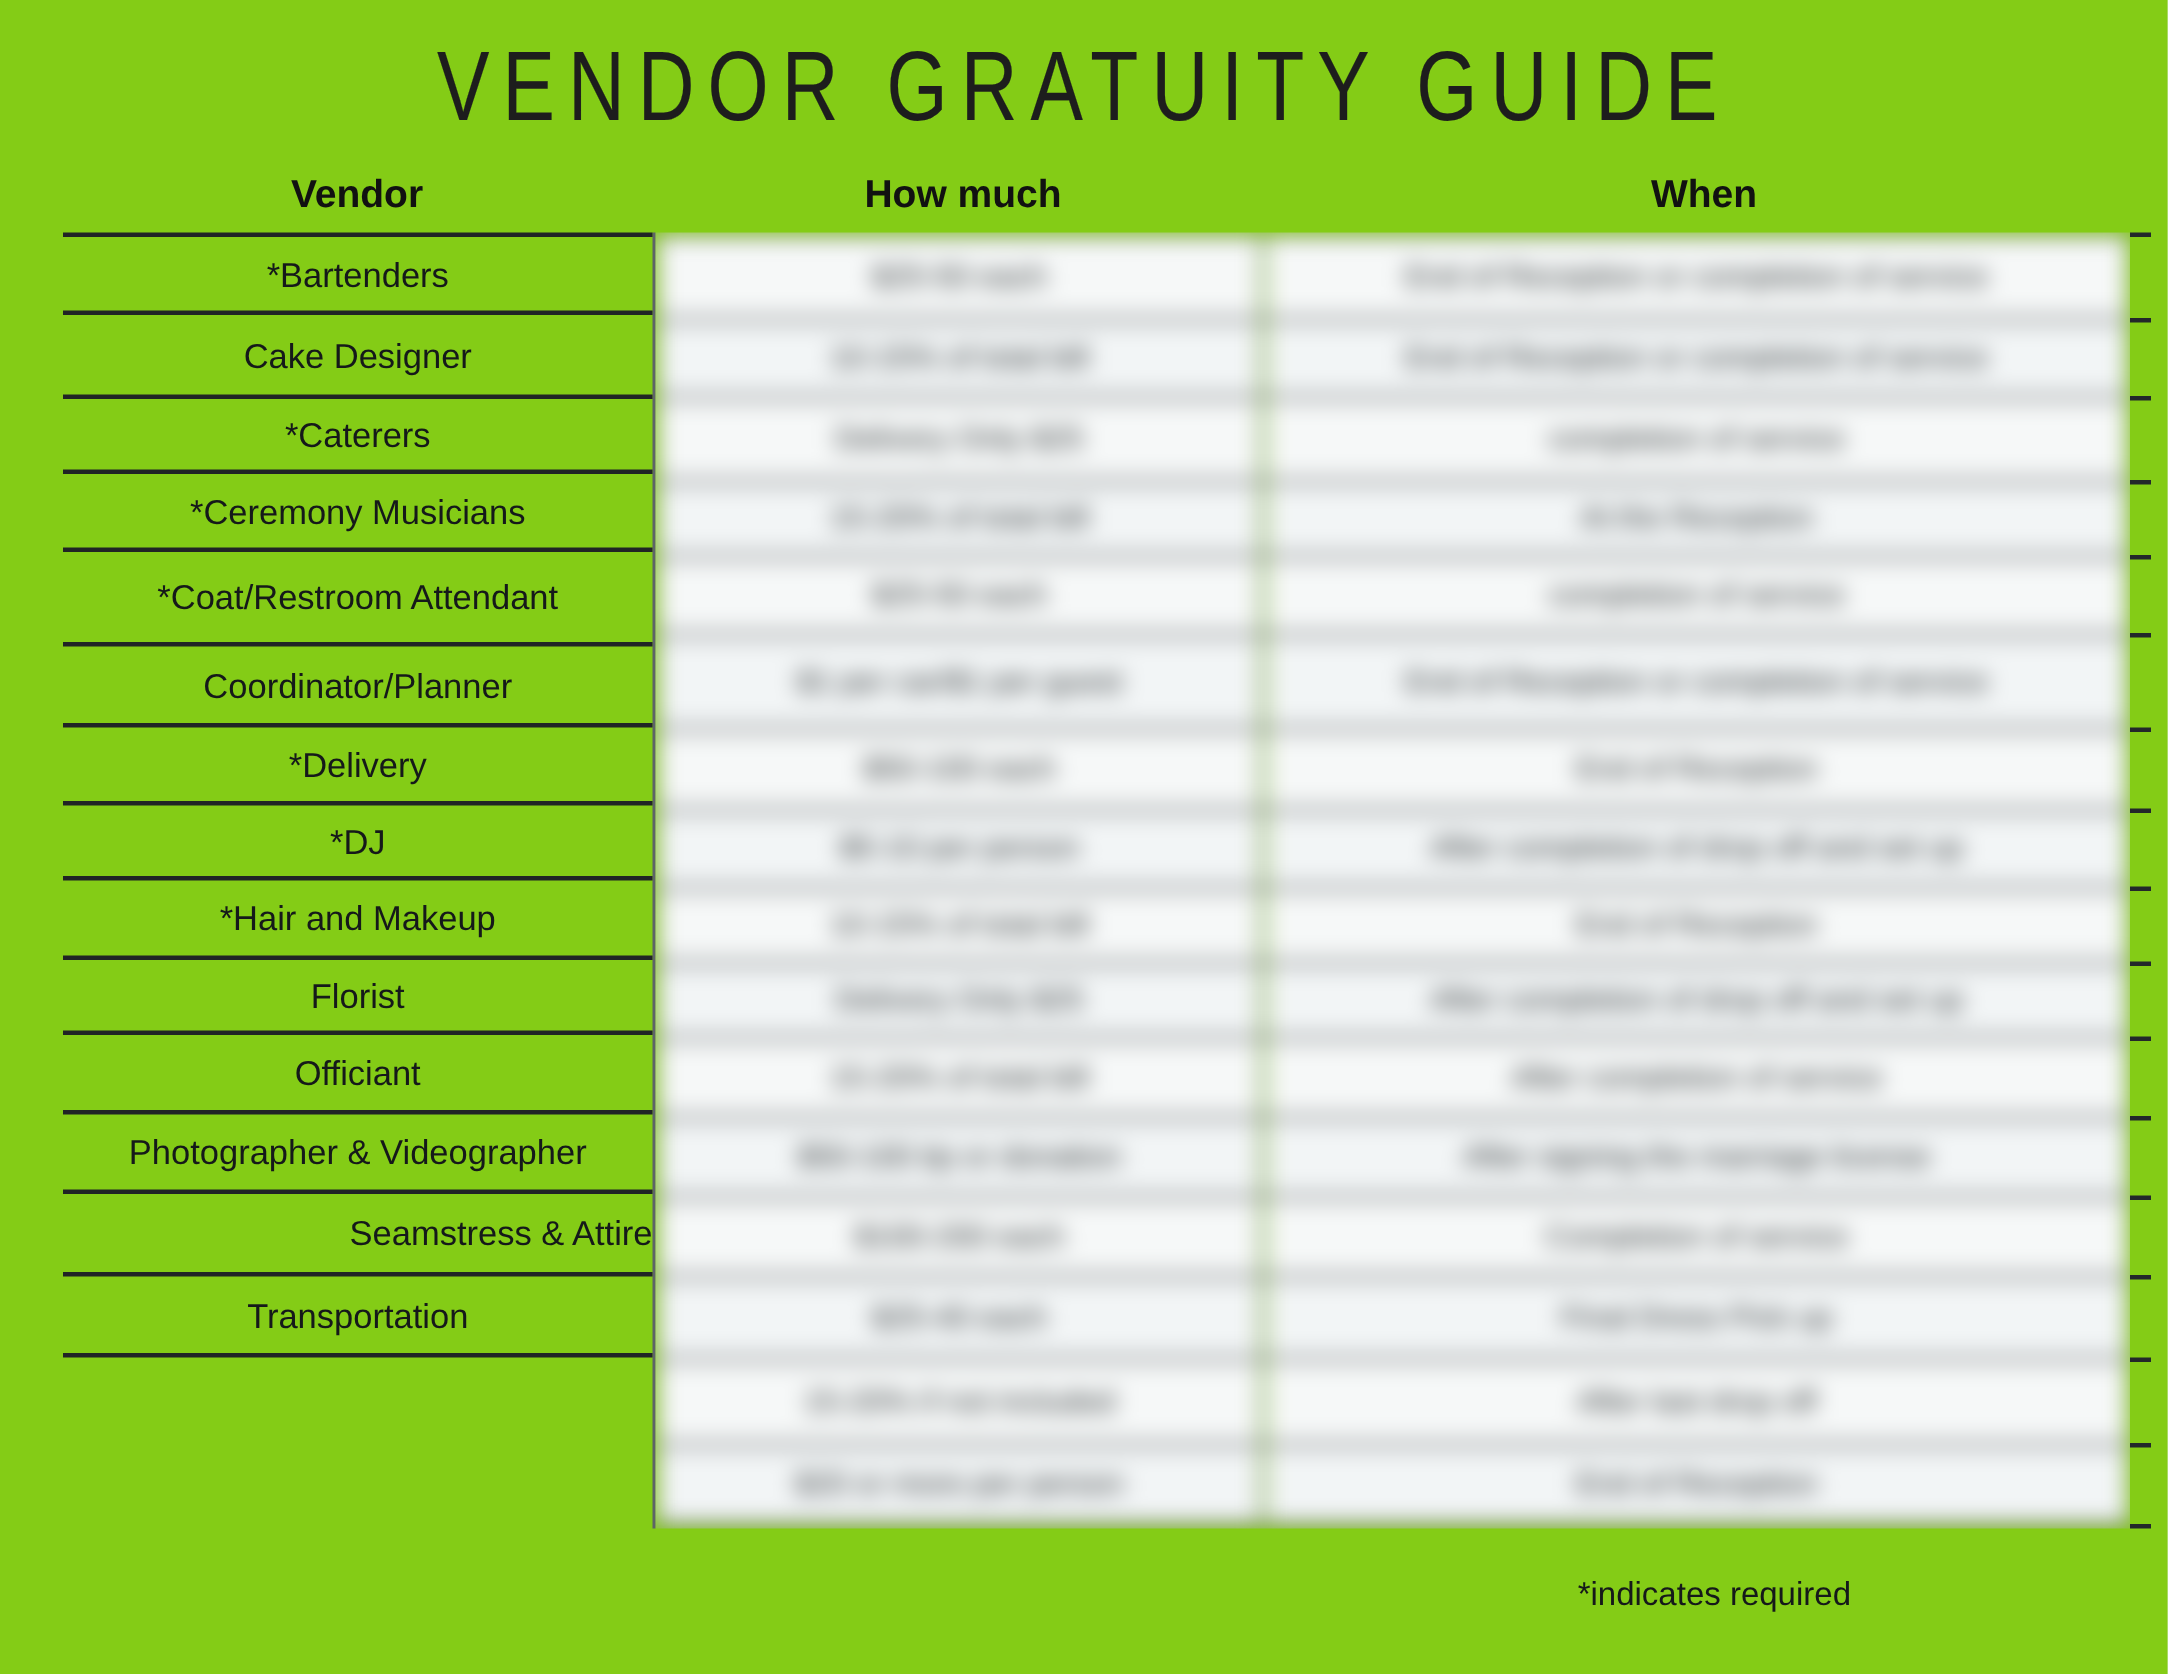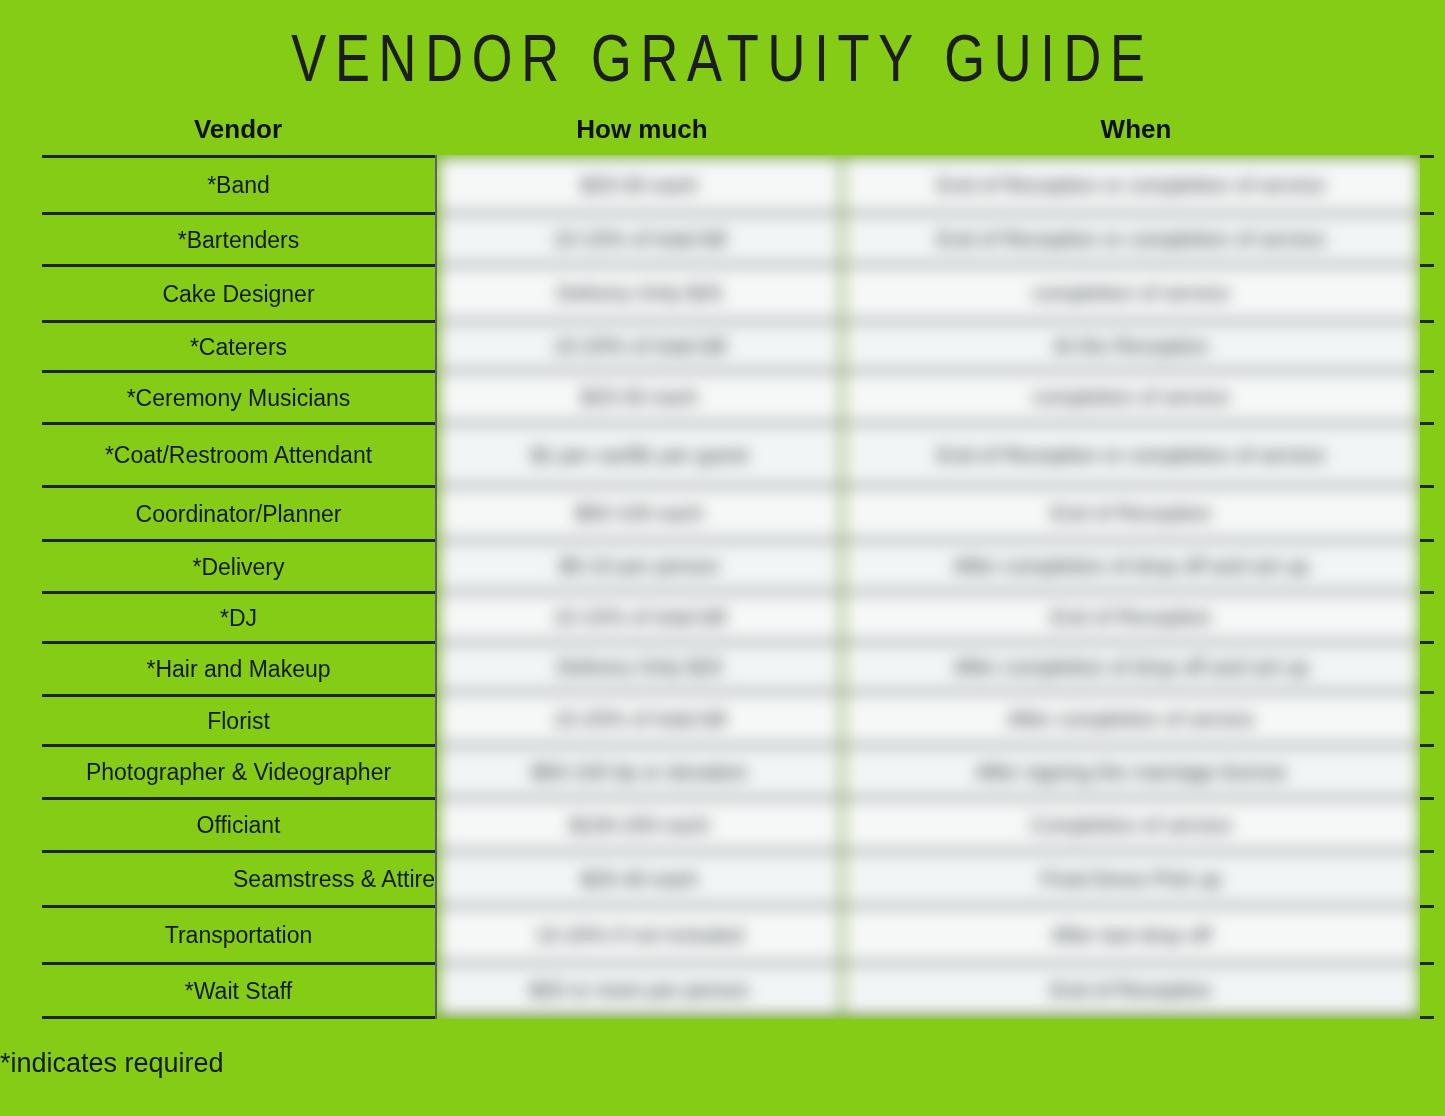--- a/index.html
+++ b/index.html
@@ -168,45 +168,42 @@
     height: 3px;
     background: #23282a;
   }
 
   
   .footer {
     position: absolute;
     left: 0;
     top: 1046px;
     width: 1234px;
-    text-align: left;
-    font-size: 27px;
+    text-align: right;
+    font-size: 22px;
     color: #15191a;
     line-height: 34px;
   }
 </style>
 </head>
 <body>
 
 <div class="page">
 
   <div class="title">VENDOR GRATUITY GUIDE</div>
 
   <div class="headers">
     <div class="hdr hdr-vendor">Vendor</div>
     <div class="hdr hdr-howmuch">How much</div>
     <div class="hdr hdr-when">When</div>
   </div>
 
   <div class="table">
 
     <div class="col-vendor" id="col-vendor">
-        <div class="vrow" style="height: 57px;">
-          <span class="vlabel">*Band</span>
-        </div>
         <div class="vrow" style="height: 52px;">
           <span class="vlabel">*Bartenders</span>
         </div>
         <div class="vrow" style="height: 56px;">
           <span class="vlabel">Cake Designer</span>
         </div>
         <div class="vrow" style="height: 50px;">
           <span class="vlabel">*Caterers</span>
         </div>
         <div class="vrow" style="height: 52px;">
@@ -224,33 +221,30 @@
         <div class="vrow" style="height: 50px;">
           <span class="vlabel">*DJ</span>
         </div>
         <div class="vrow" style="height: 53px;">
           <span class="vlabel">*Hair and Makeup</span>
         </div>
         <div class="vrow" style="height: 50px;">
           <span class="vlabel">Florist</span>
         </div>
         <div class="vrow" style="height: 53px;">
+          <span class="vlabel">Officiant</span>
+        </div>
+        <div class="vrow" style="height: 53px;">
           <span class="vlabel">Photographer &amp; Videographer</span>
-        </div>
-        <div class="vrow" style="height: 53px;">
-          <span class="vlabel">Officiant</span>
         </div>
         <div class="vrow" style="height: 55px; justify-content: flex-end;">
           <span class="vlabel">Seamstress &amp; Attire</span>
         </div>
         <div class="vrow" style="height: 57px;">
           <span class="vlabel">Transportation</span>
-        </div>
-        <div class="vrow" style="height: 57px;">
-          <span class="vlabel">*Wait Staff</span>
         </div>
       </div>
 
     <div class="blur-wrap">
       <div class="blur-inner">
         <div class="bcol bcol-howmuch" id="col-howmuch">
             <div class="brow" style="height: 57px;">
               <span class="btext">$25-50 each</span>
             </div>
             <div class="brow" style="height: 52px;">

